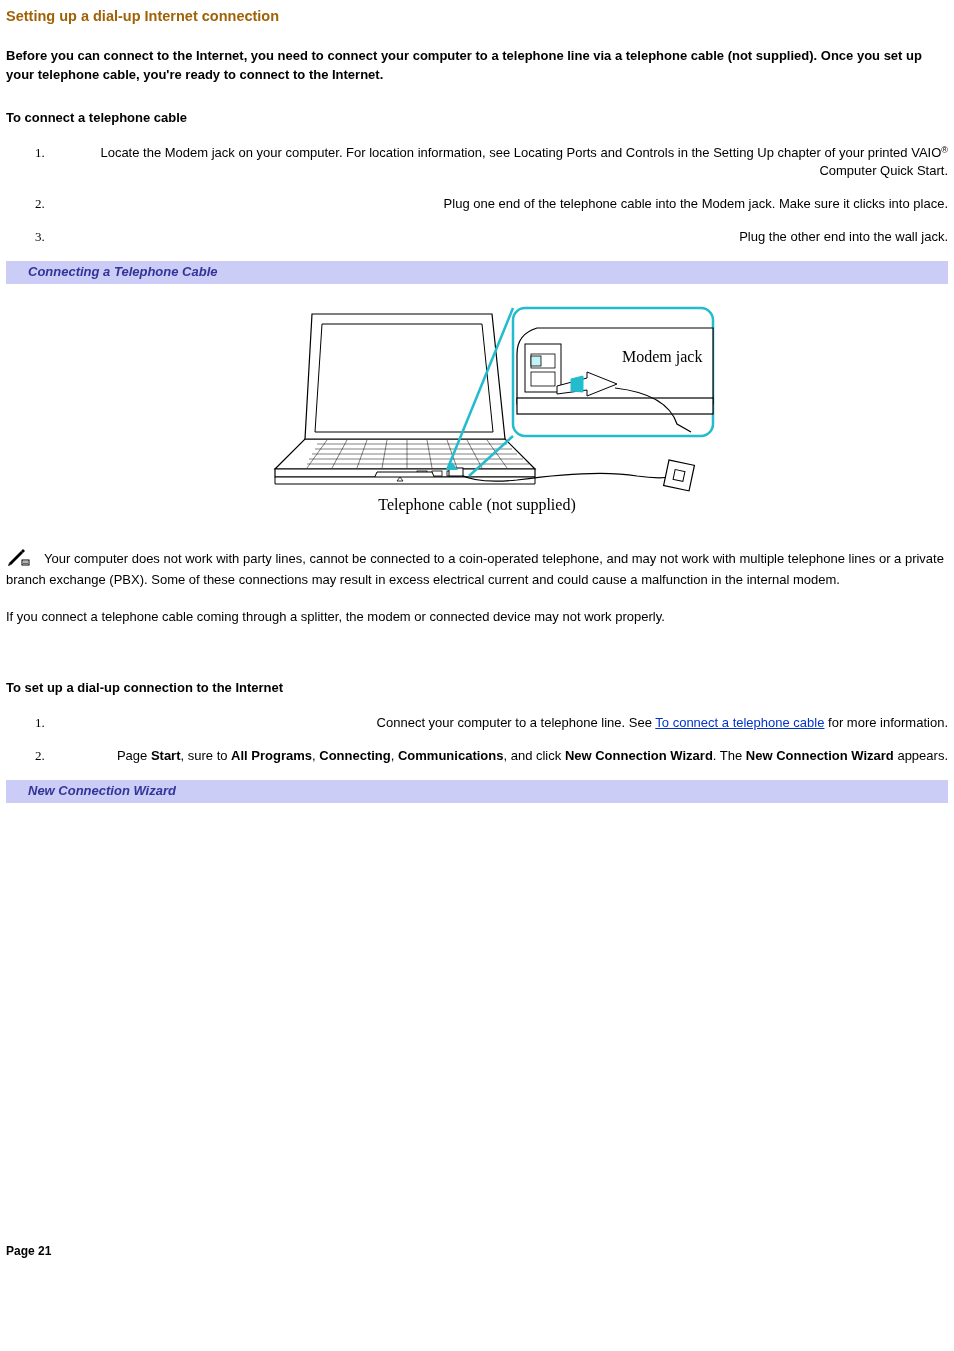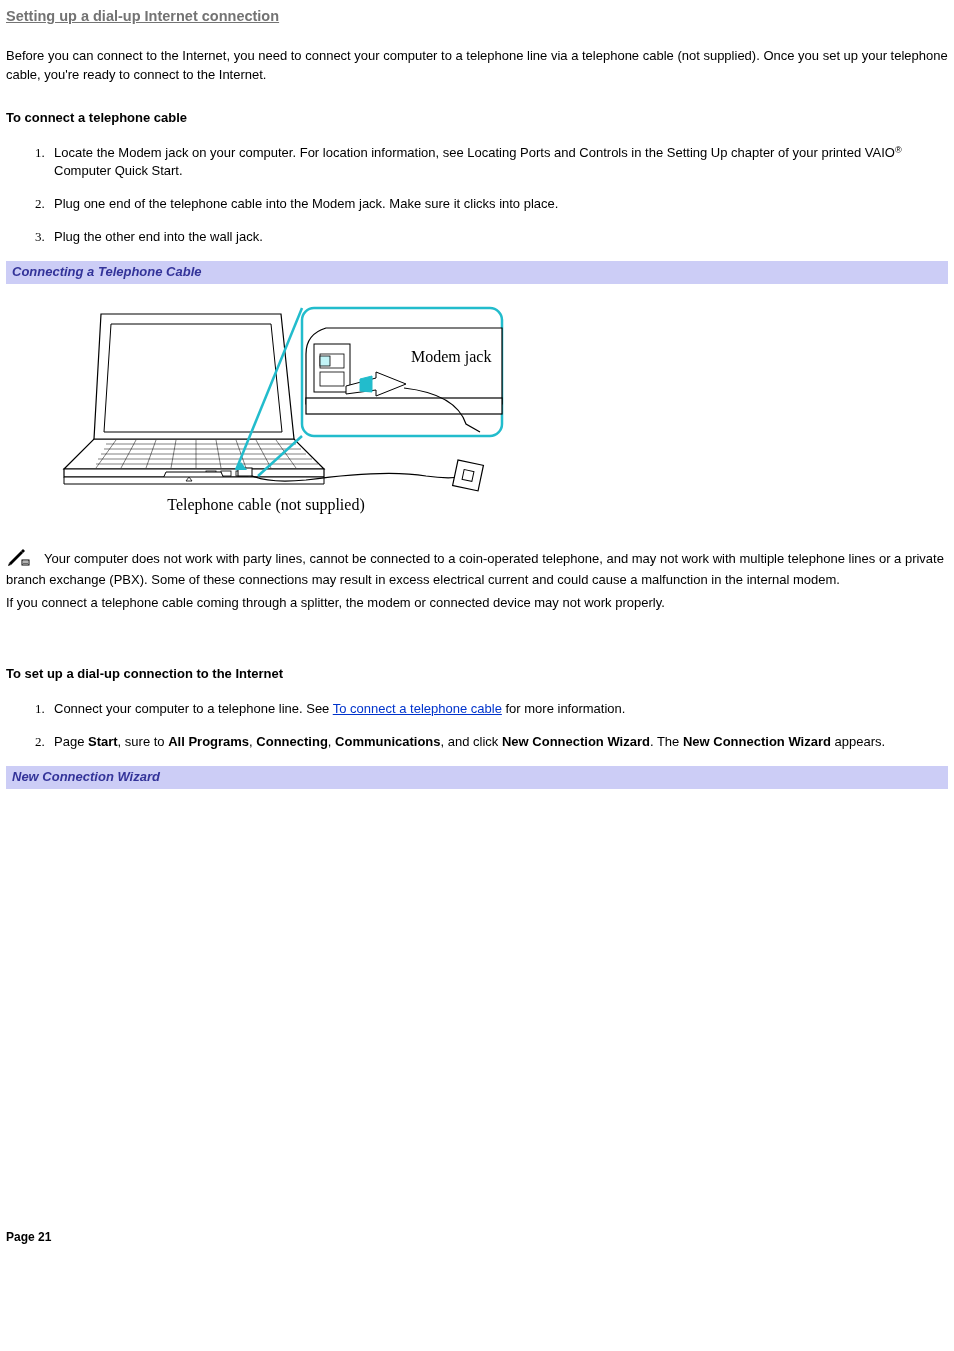--- a/index.html
+++ b/index.html
@@ -6,58 +6,58 @@
     body {
       font-family: Verdana, Geneva, sans-serif;
       font-size: 13px;
       color: #000;
       margin: 0;
       padding: 6px;
       width: 954px;
       line-height: 1.45;
     }
     .h1 {
-      color: #737373;
+      color: #a16207;
       font-weight: bold;
       font-size: 14.5px;
       margin-bottom: 20px;
-      text-decoration: underline;
     }
-    .para { margin: 0 0 24px 0; }
+    .para { margin: 0 0 24px 0; font-weight: bold; }
     .subhead {
       font-weight: bold;
       font-size: 13px;
       margin-bottom: 16px;
     }
     ol.steps {
       margin: 0 0 6px 0;
       padding-left: 42px;
     }
     ol.steps li {
       font-family: Verdana, Geneva, sans-serif;
       font-size: 13px;
       padding-left: 6px;
       margin-bottom: 14px;
+      text-align: right;
     }
     ol.steps li::marker {
       font-family: Georgia, 'Times New Roman', serif;
       font-size: 13px;
     }
     .figcap {
       background: #cccdf6;
       color: #333399;
       font-style: italic;
       font-weight: bold;
       font-size: 13px;
-      padding: 2px 6px;
+      padding: 2px 22px;
       width: 100%;
     }
-    .figwrap { margin: 0 0 28px 0; }
+    .figwrap { text-align: center; margin: 0 0 28px 0; }
     .note-icon { display: inline-block; width: 24px; vertical-align: -3px; margin-right: 14px; }
-    .note-para { margin-bottom: 4px; }
+    .note-para { margin-bottom: 18px; }
     .reg { font-size: 0.7em; vertical-align: 4px; }
     a.inlink { color: #0033cc; text-decoration: underline; }
     .page-footer {
       position: relative;
       margin-top: 440px;
       text-align: left;
       font-weight: bold;
       font-size: 12px;
     }
     .figlabel {

